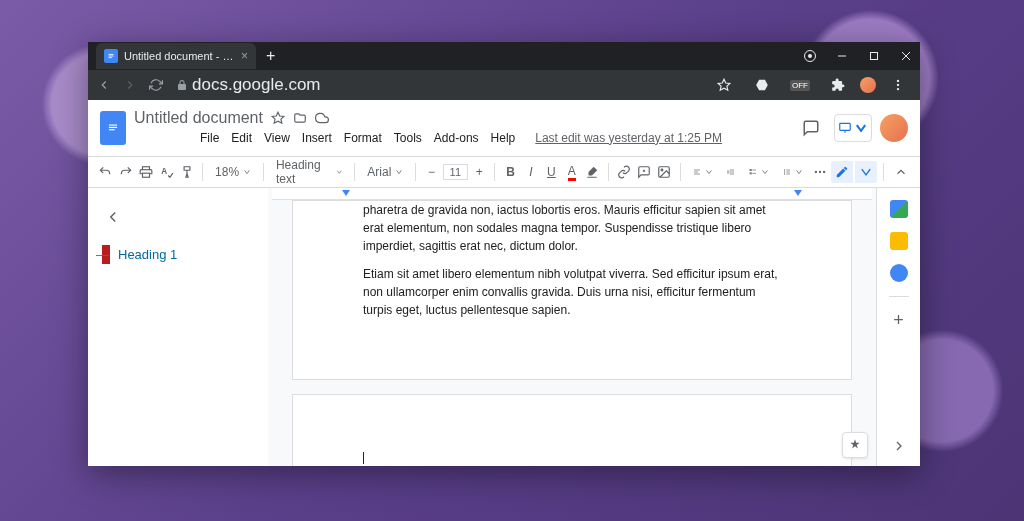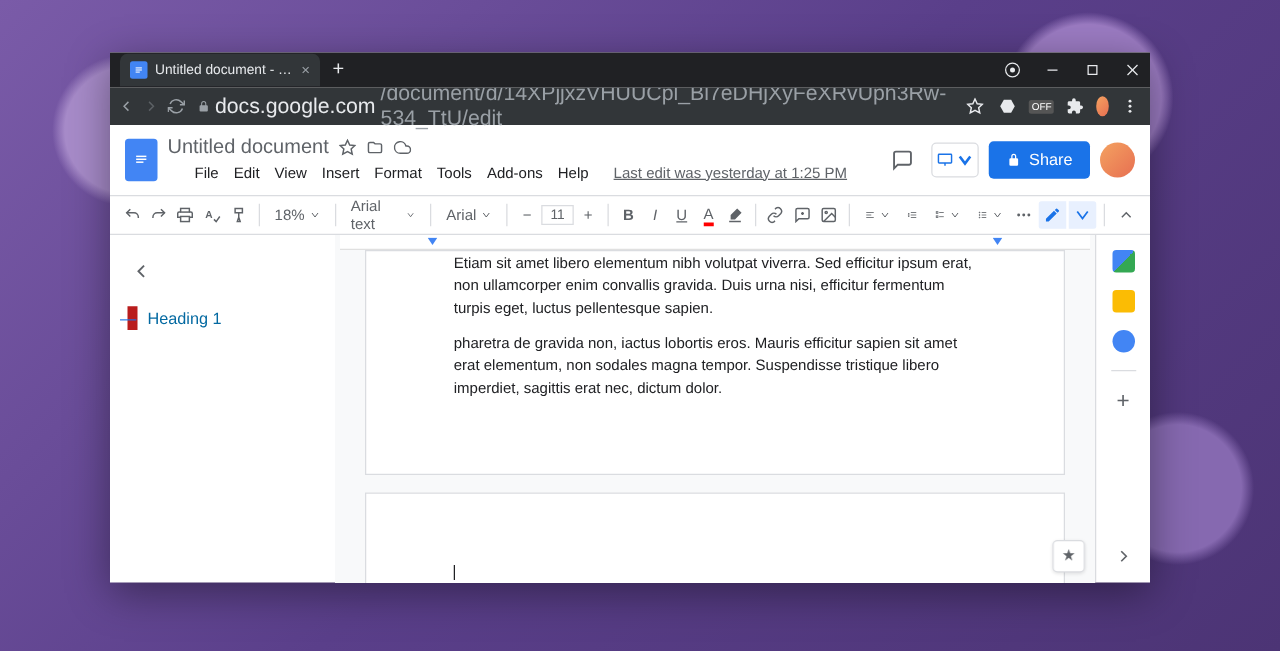--- a/index.html
+++ b/index.html
@@ -242,21 +242,20 @@
         <svg viewBox="0 0 24 24" fill="none" stroke="currentColor" stroke-width="2">
           <path d="M23 4v6h-6M1 20v-6h6"></path>
           <path d="M3.51 9a9 9 0 0114.85-3.36L23 10M1 14l4.64 4.36A9 9 0 0020.49 15"></path>
         </svg>
       </div>
     <div class="url-area">
       <svg viewBox="0 0 24 24" width="12" height="12" fill="#9aa0a6">
           <path d="M12 2a5 5 0 00-5 5v3H6a2 2 0 00-2 2v8a2 2 0 002 2h12a2 2 0 002-2v-8a2 2 0 00-2-2h-1V7a5 5 0 00-5-5zm-3 5a3 3 0 016 0v3H9V7z"></path>
         </svg>
       <span class="domain">docs.google.com</span>
-        <span>/document/d/14XPjjxzVHUUCpl_Bl7eDHjXyFeXRvUph3Rw-534_TtU/edit</span>
     </div>
     <div class="addr-icon">
         <svg viewBox="0 0 24 24" fill="none" stroke="currentColor" stroke-width="2">
           <polygon points="12 2 15 8.5 22 9.3 17 14 18.5 21 12 17.5 5.5 21 7 14 2 9.3 9 8.5 12 2"></polygon>
         </svg>
       </div>
     <div class="addr-icon">
         <svg viewBox="0 0 24 24" fill="currentColor">
           <path d="M17 3H7L2 12l5 9h10l5-9-5-9z"></path>
         </svg>
@@ -326,26 +325,20 @@
         </div>
       <div class="present-btn">
           <svg viewBox="0 0 24 24" fill="none" stroke="currentColor" stroke-width="2">
             <rect x="3" y="4" width="18" height="12" rx="1"></rect>
             <line x1="12" y1="16" x2="12" y2="20"></line>
           </svg>
           <svg viewBox="0 0 10 10" width="8">
             <polyline points="2 3 5 7 8 3" fill="none" stroke="currentColor" stroke-width="1.5"></polyline>
           </svg>
         </div>
-      <div class="share-btn">
-        <svg viewBox="0 0 24 24" fill="currentColor">
-            <path d="M12 2a4 4 0 00-4 4v3H7a2 2 0 00-2 2v8a2 2 0 002 2h10a2 2 0 002-2v-8a2 2 0 00-2-2h-1V6a4 4 0 00-4-4zm-2 4a2 2 0 014 0v3h-4V6z"></path>
-          </svg>
-        <span>Share</span>
-      </div>
       <div class="avatar-big"></div>
     </div>
   </div>
 
   <div class="toolbar">
     <div class="tb-btn">
         <svg viewBox="0 0 24 24" fill="none" stroke="currentColor" stroke-width="2">
           <path d="M9 14L4 9l5-5"></path>
           <path d="M4 9h10a6 6 0 016 6v1"></path>
         </svg>
@@ -376,21 +369,21 @@
       </div>
     <div class="tb-sep"></div>
     <div class="tb-dropdown">
         <span>18%</span>
         <svg viewBox="0 0 10 10">
           <polyline points="2 3 5 7 8 3" fill="none" stroke="currentColor"></polyline>
         </svg>
       </div>
     <div class="tb-sep"></div>
     <div class="tb-dropdown">
-        <span>Arial text</span>
+        <span>Heading text</span>
         <svg viewBox="0 0 10 10">
           <polyline points="2 3 5 7 8 3" fill="none" stroke="currentColor"></polyline>
         </svg>
       </div>
     <div class="tb-sep"></div>
     <div class="tb-dropdown">
         <span>Arial</span>
         <svg viewBox="0 0 10 10">
           <polyline points="2 3 5 7 8 3" fill="none" stroke="currentColor"></polyline>
         </svg>
@@ -516,22 +509,22 @@
           </svg></span>
       <div class="outline-item">Heading 1</div>
     </div>
 
     <div class="doc-canvas">
       <div class="ruler">
         <div class="ruler-mark" style="left:70px"></div>
         <div class="ruler-mark" style="right:70px"></div>
       </div>
       <div class="page first">
+        <p>pharetra de gravida non, iactus lobortis eros. Mauris efficitur sapien sit amet erat elementum, non sodales magna tempor. Suspendisse tristique libero imperdiet, sagittis erat nec, dictum dolor.</p>
         <p>Etiam sit amet libero elementum nibh volutpat viverra. Sed efficitur ipsum erat, non ullamcorper enim convallis gravida. Duis urna nisi, efficitur fermentum turpis eget, luctus pellentesque sapien.</p>
-        <p>pharetra de gravida non, iactus lobortis eros. Mauris efficitur sapien sit amet erat elementum, non sodales magna tempor. Suspendisse tristique libero imperdiet, sagittis erat nec, dictum dolor.</p>
       </div>
       <div class="page second">
         <span class="cursor-blink"></span>
       </div>
     </div>
 
     <div class="side-panel">
       <div class="side-app calendar"></div>
       <div class="side-app keep"></div>
       <div class="side-app tasks"></div>

